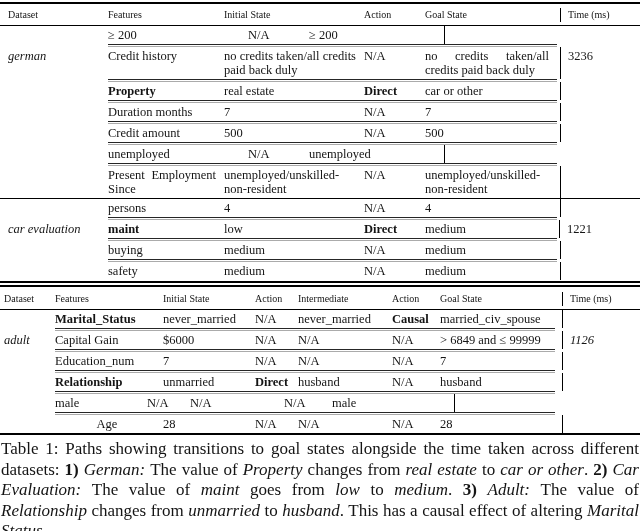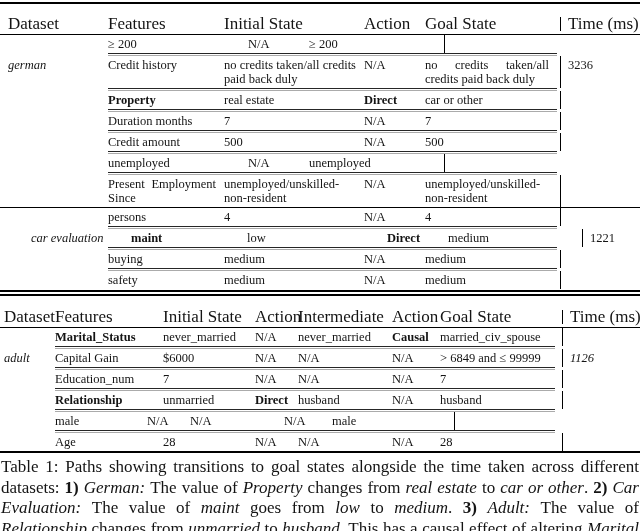--- a/index.html
+++ b/index.html
@@ -14,21 +14,21 @@
 
   
   .rule-heavy  { height: 0; border-top: 2px solid #000; }
   .rule-light  { height: 0; border-top: 1.5px solid #000; }
   .rule-double { height: 6px; border-top: 2px solid #000; border-bottom: 2px solid #000; margin: 1px 0; }
 
   
   .tbl { width: 640px; }
   .thead { display: flex; align-items: flex-start; padding: 4px 0 3px 8px; }
   .t2 .thead { padding-left: 4px; }
-  .hcell { font-size: 17px; line-height: 14px; padding-right: 4px; flex: 0 0 auto; margin-top: 9px; }
+  .hcell { font-size: 10px; line-height: 14px; padding-right: 4px; flex: 0 0 auto; }
   .row { display: flex; align-items: flex-start; padding-left: 8px; }
   .t2 .row { padding-left: 4px; }
   .cell {
     font-size: 12.5px; line-height: 14px;
     padding: 2px 8px 2px 0; flex: 0 0 auto;
   }
   .t2 .cell { white-space: nowrap; padding-right: 4px; }
   .cell.j { text-align: justify; }
   .cell.b, .hcell.b { font-weight: bold; }
   .dcell {
@@ -137,21 +137,21 @@
       <div class="row">
         <span class="dcell" style="width: 100px;"></span>
         <span class="cell j" style="width: 116px;">persons</span>
         <span class="cell j" style="width: 140px;">4</span>
         <span class="cell" style="width: 61px;">N/A</span>
         <span class="cell j" style="width: 132px;">4</span>
         <span class="cell timecell" style="margin-left: 3px;"></span>
       </div>
       <div class="sep-i" style="margin-left: 108px; width: 449px;"></div>
       <div class="row">
-        <span class="dcell" style="width: 100px; margin-left: 23px;">car evaluation</span>
+        <span class="dcell" style="width: 100px;">car evaluation</span>
         <span class="cell j b" style="width: 116px;">maint</span>
         <span class="cell j" style="width: 140px;">low</span>
         <span class="cell b" style="width: 61px;">Direct</span>
         <span class="cell j" style="width: 132px;">medium</span>
         <span class="cell timecell" style="margin-left: 2px;">1221</span>
       </div>
       <div class="sep-i" style="margin-left: 108px; width: 449px;"></div>
       <div class="row">
         <span class="dcell" style="width: 100px;"></span>
         <span class="cell j" style="width: 116px;">buying</span>
@@ -232,21 +232,21 @@
         <span class="cell" style="width: 92px;">male</span>
         <span class="cell" style="width: 43px;">N/A</span>
         <span class="cell" style="width: 94px;">N/A</span>
         <span class="cell" style="width: 48px;">N/A</span>
         <span class="cell" style="width: 117px;">male</span>
         <span class="cell timecell" style="margin-left: 5px;"></span>
       </div>
       <div class="sep-i" style="margin-left: 55px; width: 500px;"></div>
       <div class="row">
         <span class="dcell" style="width: 51px;"></span>
-        <span class="cell" style="width: 108px;">Age</span>
+        <span class="cell" style="width: 108px; text-align: center;">Age</span>
         <span class="cell" style="width: 92px;">28</span>
         <span class="cell" style="width: 43px;">N/A</span>
         <span class="cell" style="width: 94px;">N/A</span>
         <span class="cell" style="width: 48px;">N/A</span>
         <span class="cell" style="width: 117px;">28</span>
         <span class="cell timecell" style="margin-left: 5px;"></span>
       </div>
     </div>
   <div class="rule-heavy"></div>
   <p class="caption"><span class="cap-n">Table 1: Paths showing transitions to goal states alongside the time taken across different datasets: </span><span class="cap-b">1) </span><span class="cap-i">German: </span><span class="cap-n">The value of </span><span class="cap-i">Property</span><span class="cap-n"> changes from </span><span class="cap-i">real estate</span><span class="cap-n"> to </span><span class="cap-i">car or other</span><span class="cap-n">. </span><span class="cap-b">2) </span><span class="cap-i">Car Evaluation: </span><span class="cap-n">The value of </span><span class="cap-i">maint</span><span class="cap-n"> goes from </span><span class="cap-i">low</span><span class="cap-n"> to </span><span class="cap-i">medium</span><span class="cap-n">. </span><span class="cap-b">3) </span><span class="cap-i">Adult: </span><span class="cap-n">The value of </span><span class="cap-i">Relationship</span><span class="cap-n"> changes from </span><span class="cap-i">unmarried</span><span class="cap-n"> to </span><span class="cap-i">husband</span><span class="cap-n">. This has a causal effect of altering </span><span class="cap-i">Marital Status</span></p>

